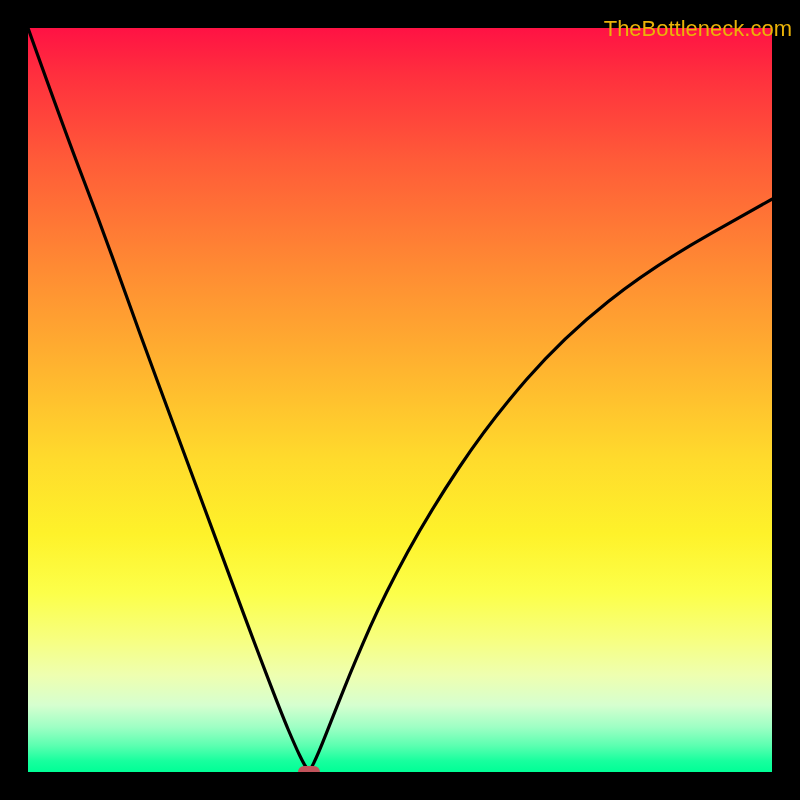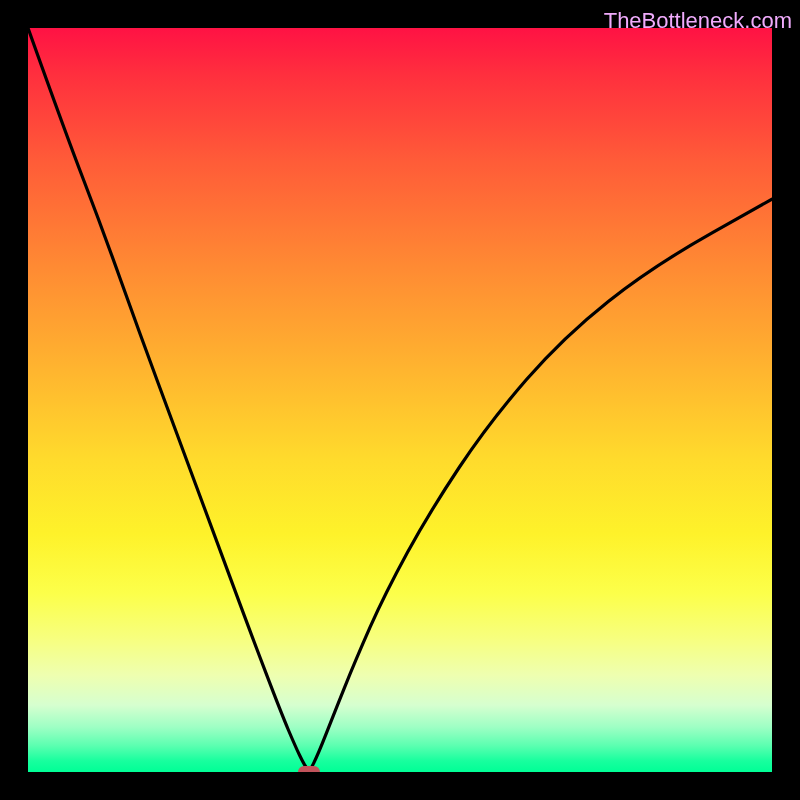--- a/index.html
+++ b/index.html
@@ -6,23 +6,23 @@
     margin: 0;
     padding: 0;
     width: 800px;
     height: 800px;
     background: #000;
     position: relative;
     font-family: Arial, Helvetica, sans-serif;
   }
   .watermark {
     position: absolute;
-    top: 8px;
+    top: 16px;
     right: 8px;
-    color: #f0abfc;
+    color: #eab308;
     font-size: 22px;
     z-index: 10;
   }
   .plot-area {
     position: absolute;
     left: 28px;
     top: 28px;
     width: 744px;
     height: 744px;
     overflow: hidden;

